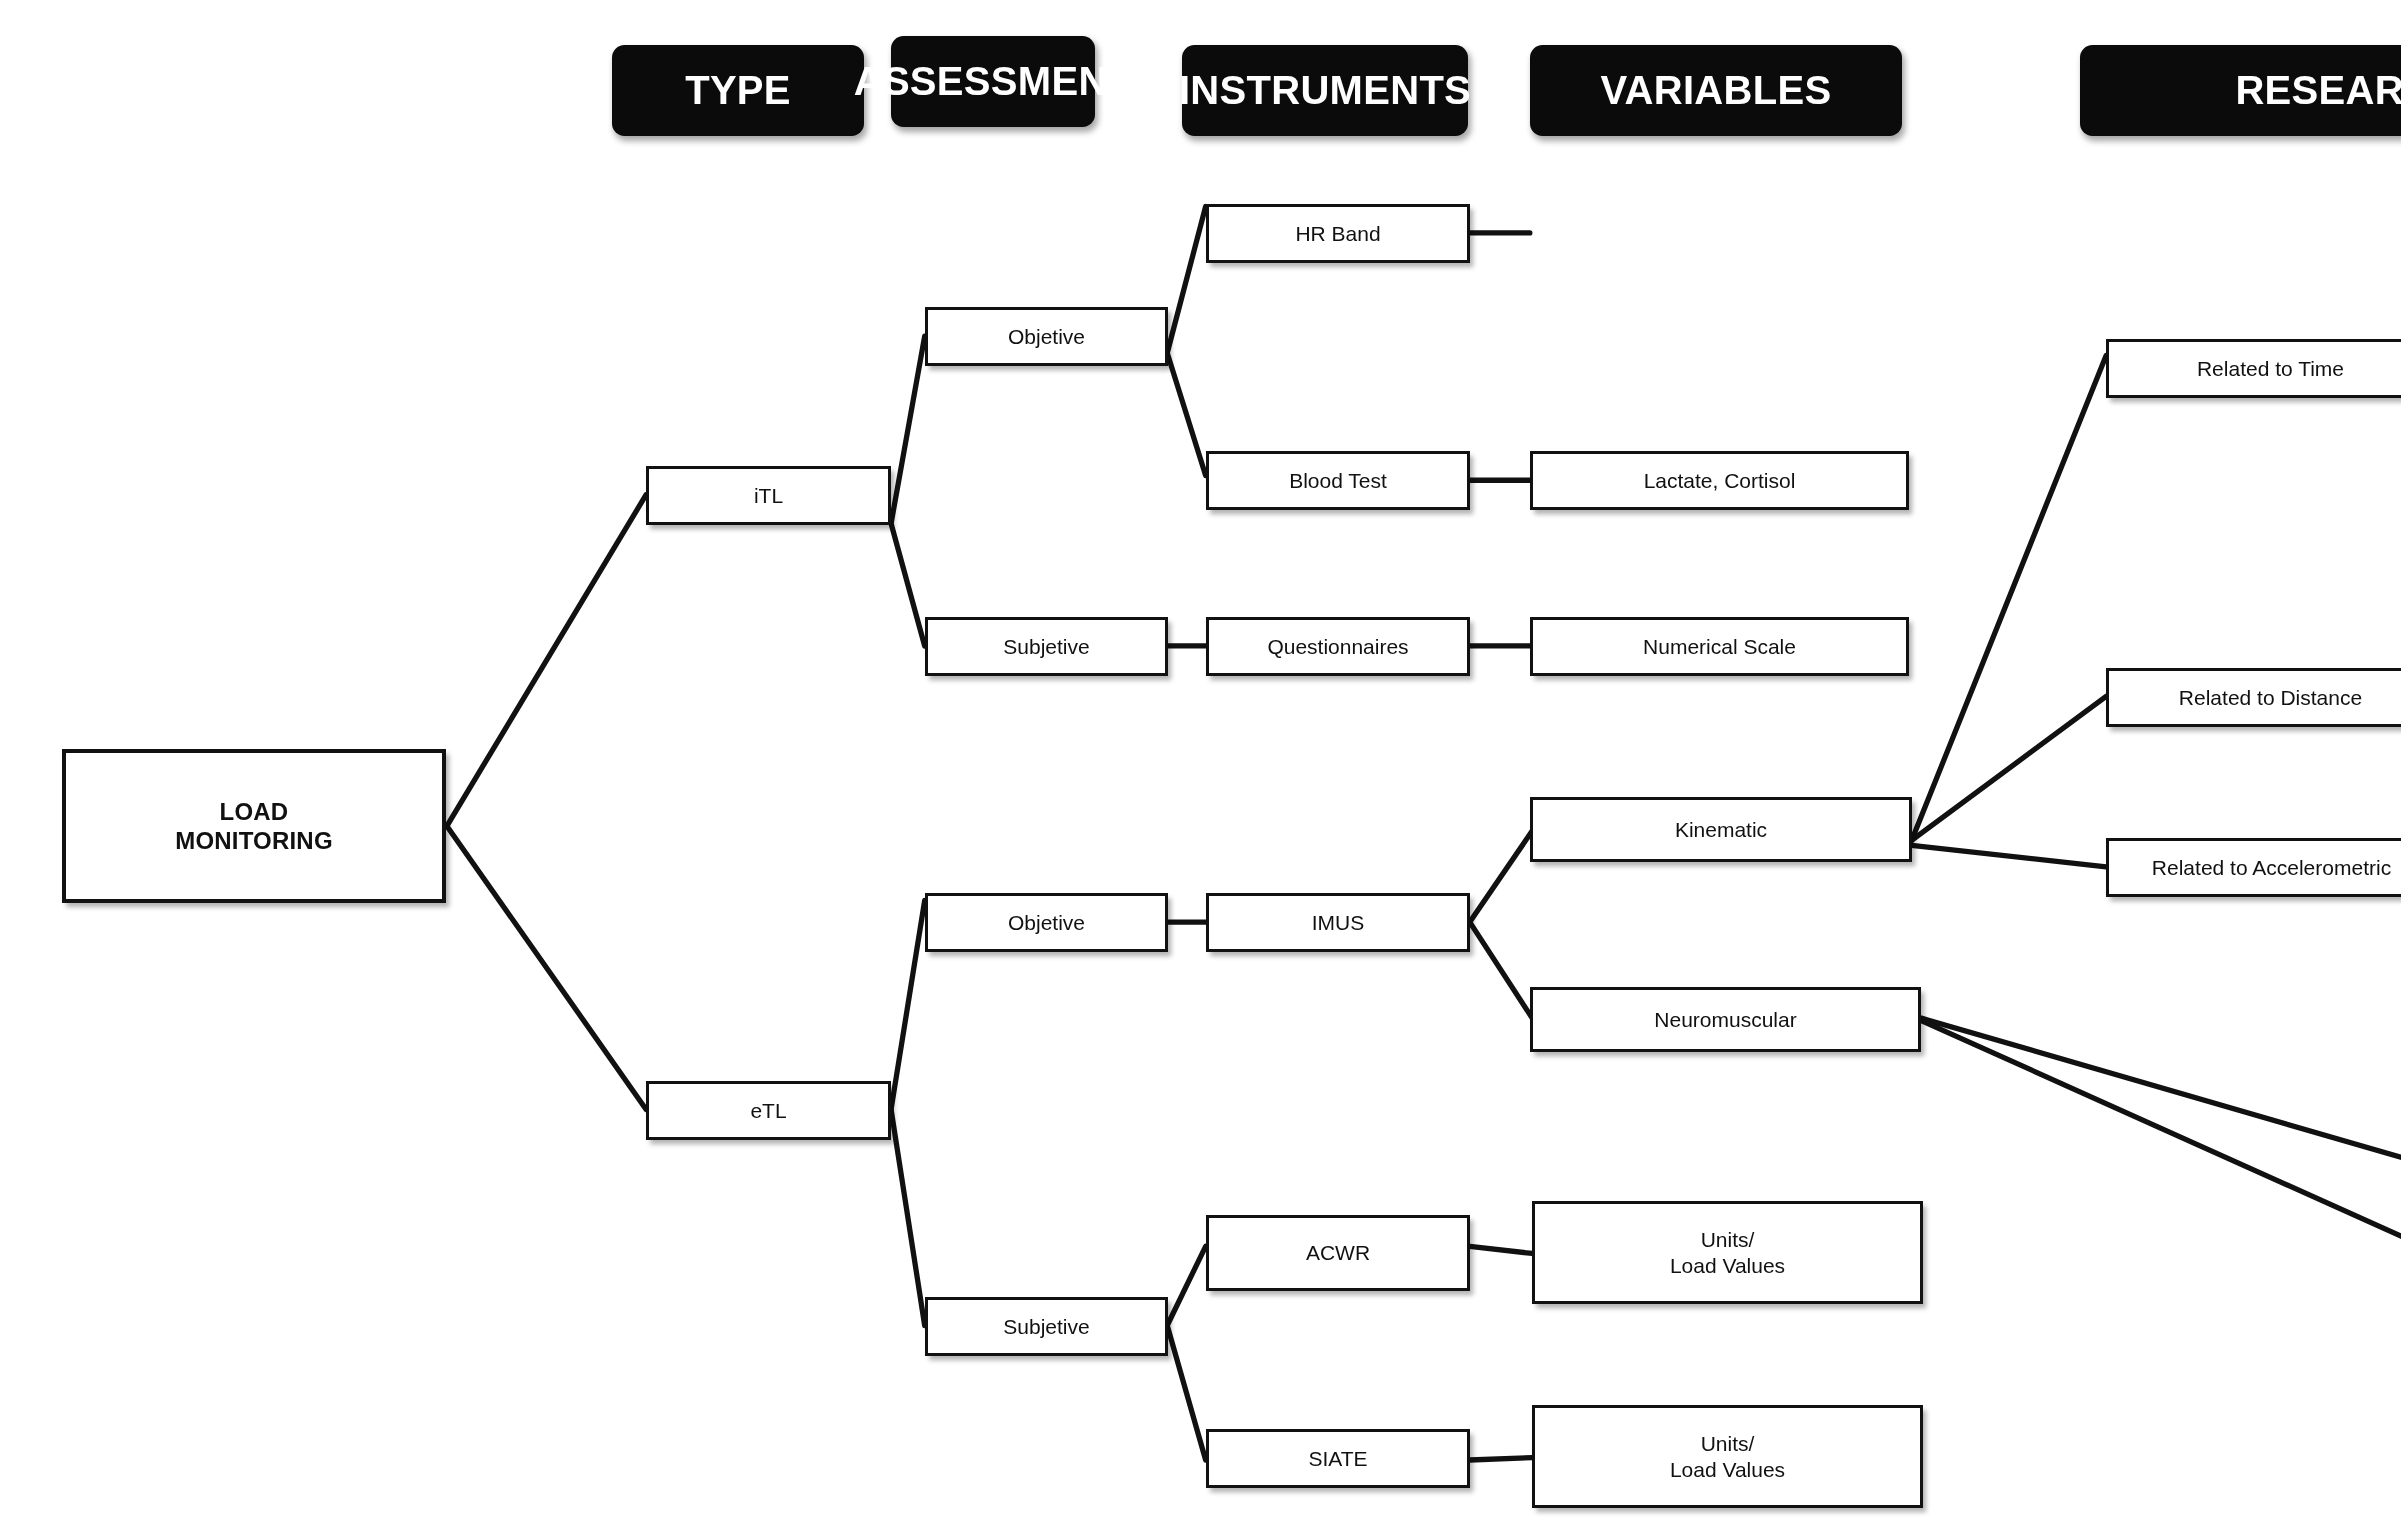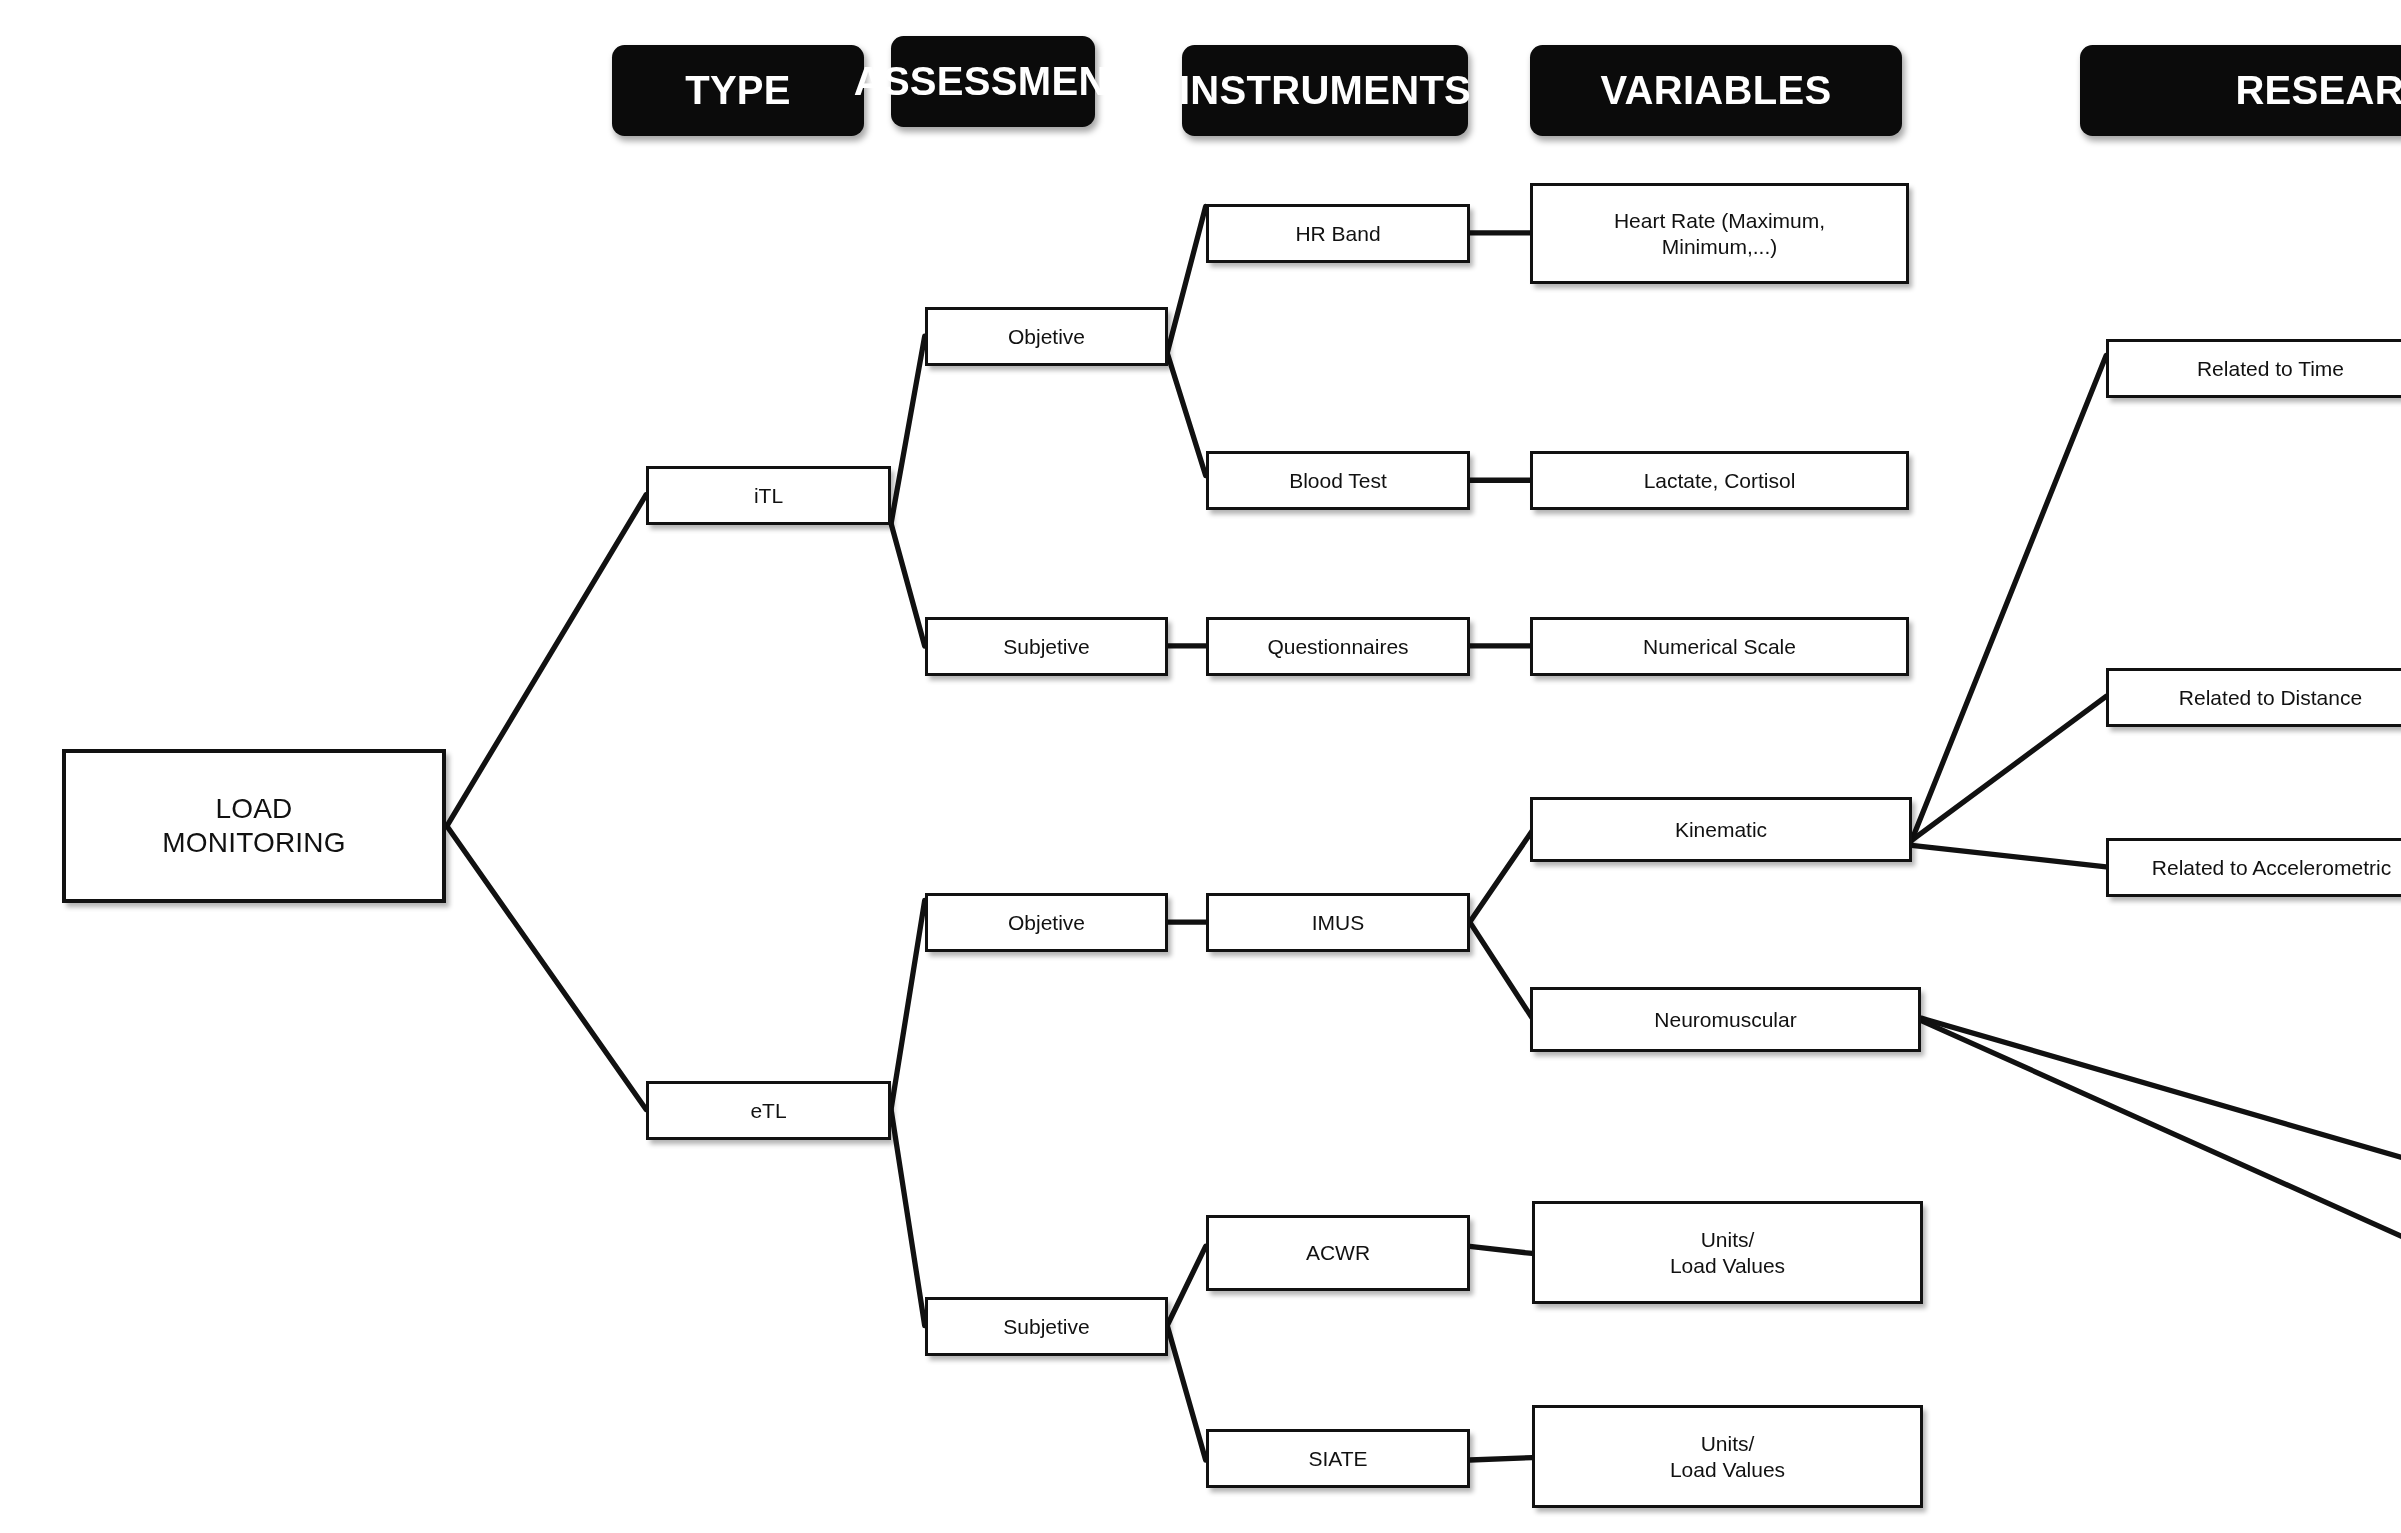--- a/index.html
+++ b/index.html
@@ -21,21 +21,21 @@
   
   .node{
     position:absolute;background:#ffffff;border:3.4px solid #111;
     display:flex;align-items:center;justify-content:center;
     box-shadow:4.3px 4.8px 4.8px rgba(0,0,0,.30);
     color:#111;font-size:21px;line-height:1.22;text-align:center;
     font-family:"Liberation Sans",sans-serif;
     box-sizing:border-box;padding:1.9px 4.8px;
   }
   .node.root{
-    border-width:4.3px;font-weight:normal;font-size:28px;line-height:1.22;
+    border-width:4.3px;font-weight:bold;font-size:24px;line-height:1.22;
     letter-spacing:0.2px;
   }
   .node span{display:block;width:100%;}
 </style>
 </head>
 <body>
 
 <div id="stage">
 
   <svg class="wires" viewBox="0 0 6048 3192">
@@ -143,23 +143,20 @@
   </div>
 
   <div class="node" style="left:1206px;top:1215px;width:264px;height:76px;">
     <span>ACWR</span>
   </div>
 
   <div class="node" style="left:1206px;top:1429px;width:264px;height:59px;">
     <span>SIATE</span>
   </div>
 
-  <div class="node" style="left:1530px;top:183px;width:379px;height:101px;">
-    <span>Heart Rate (Maximum,<br>Minimum,...)</span>
-  </div>
 
   <div class="node" style="left:1530px;top:451px;width:379px;height:59px;">
     <span>Lactate, Cortisol</span>
   </div>
 
   <div class="node" style="left:1530px;top:617px;width:379px;height:59px;">
     <span>Numerical Scale</span>
   </div>
 
   <div class="node" style="left:1530px;top:797px;width:382px;height:65px;">

